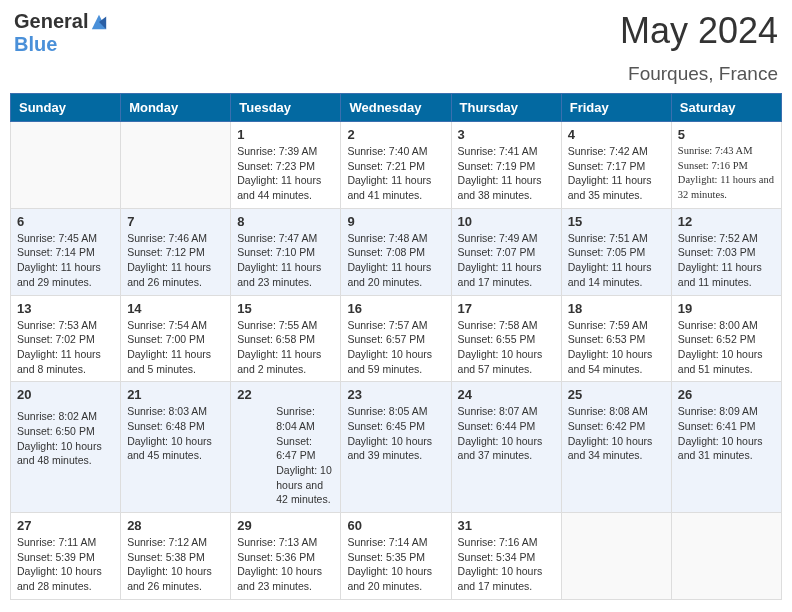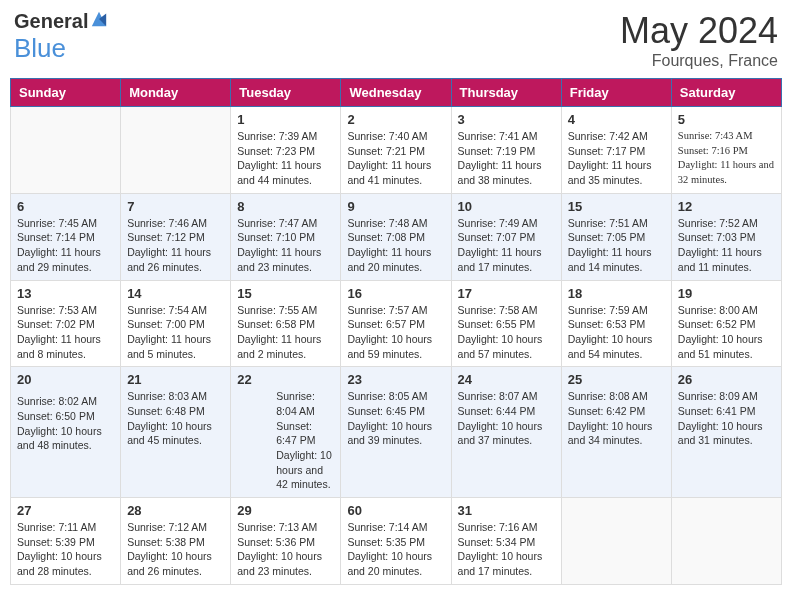--- a/index.html
+++ b/index.html
@@ -17,55 +17,57 @@
       margin-bottom: 8px;
       padding: 0 4px;
     }
     .logo {
       display: flex;
       flex-direction: column;
       align-items: flex-start;
     }
     .logo-text {
       display: flex;
+      align-items: center;
     }
     .logo-general {
       font-size: 20px;
       font-weight: bold;
       color: #333;
     }
     .logo-blue {
-      font-size: 26px;
-      font-weight: normal;
+      font-size: 20px;
+      font-weight: bold;
       color: #4a90d9;
     }
     .logo-icon {
       width: 18px;
       height: 18px;
       margin-left: 2px;
     }
     .title-area {
       text-align: right;
     }
     .month-title {
       font-size: 36px;
       font-weight: 300;
       color: #333;
     }
     .subtitle {
-      font-size: 16px;
+      font-size: 19px;
       color: #555;
+      margin-top: 11px;
     }
     .calendar {
       width: 100%;
       border-collapse: collapse;
       border: 1px solid #ccc;
     }
     .calendar th {
-      background-color: #be185d;
+      background-color: #0369a1;
       color: white;
       text-align: left;
       padding: 6px 8px;
       font-size: 13px;
       font-weight: bold;
       border: 1px solid #3a6faf;
     }
     .calendar td {
       vertical-align: top;
       border: 1px solid #ddd;

